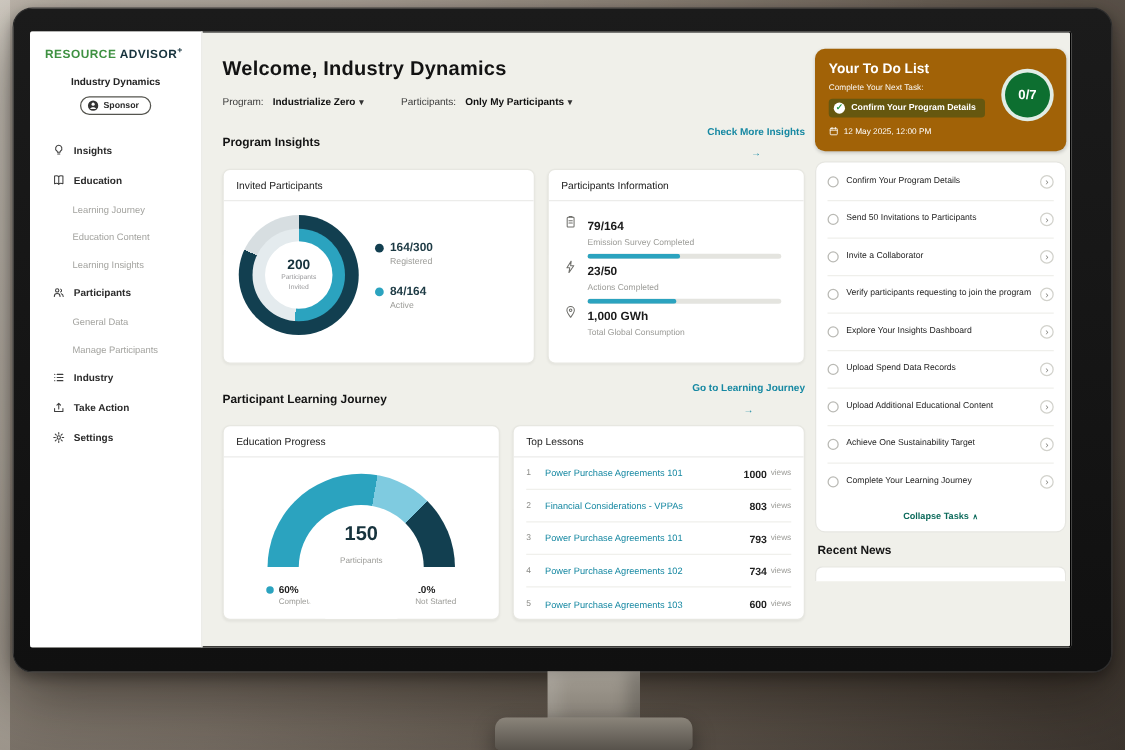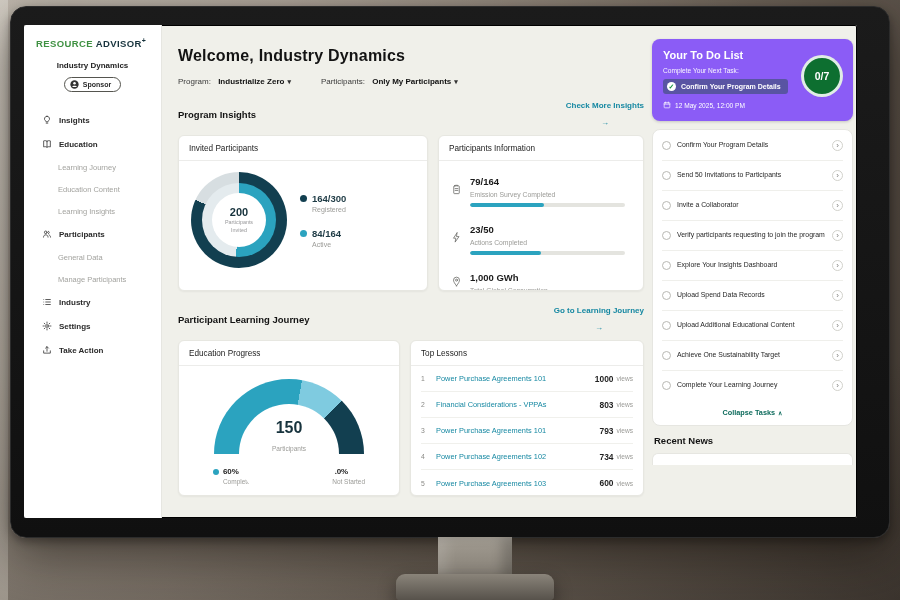--- a/index.html
+++ b/index.html
@@ -80,21 +80,21 @@
   .dc-v { font-size:11px; font-weight:bold; color:#16323c; }
   .dc-l { font-size:5.4px; color:#98989a; width:40px; line-height:1.35; margin-top:1px; }
   .legendA { display:flex; flex-direction:column; gap:15px; }
   .lgA-top { display:flex; align-items:center; gap:5px; }
   .dot { width:7px; height:7px; border-radius:50%; flex:none; }
   .lg-v { font-size:9.5px; font-weight:bold; color:#1d3a44; }
   .lg-l { font-size:7px; color:#9b9b97; margin:2px 0 0 12px; }
 
   
   .pinfo-body { padding:10px 12px 4px; }
-  .stat { display:flex; gap:8px; margin-bottom:12px;align-items:center; }
+  .stat { display:flex; gap:8px; margin-bottom:0; }
   .stat svg { width:11px; height:11px; stroke:#6f6f6b; fill:none; stroke-width:1.8;
     stroke-linecap:round; stroke-linejoin:round; flex:none; margin-top:1px; }
   .stat-main { flex:1; }
   .stat-v { font-size:9.5px; font-weight:bold; color:#1a1a1a; }
   .stat-l { font-size:6.8px; color:#9b9b97; margin-top:2px; }
   .bar { height:4px; background:#e4e4df; border-radius:2px; margin-top:5px; width:96%; position:relative; overflow:hidden; }
   .bar-fill { position:absolute; left:0; top:0; bottom:0; background:#2ba3bf; border-radius:2px; }
 
   
   .gauge-wrap { position:relative; width:150px; height:76px; margin:13px auto 0; }
@@ -115,21 +115,21 @@
   .lesson-list { padding:0 10px; }
   .lrow { display:flex; align-items:center; height:26px; border-bottom:1px solid #f0f0ec; }
   .lrow:last-child { border-bottom:none; }
   .l-rank { width:15px; font-size:6.8px; color:#8a8a86; }
   .l-title { flex:1; font-size:7.4px; color:#1688a2; cursor:pointer; }
   .l-views-v { font-size:8.4px; font-weight:bold; color:#1f1f1f; }
   .l-views-u { font-size:6.6px; color:#9b9b97; margin-left:3px; }
 
   
   .todo-panel { position:absolute; left:628px; top:0; width:201px; height:100%; }
-  .todo-green { margin-top:14px; position:relative; background:#8b5cf6; border-radius:8px;
+  .todo-green { margin-top:14px; position:relative; background:#a16207; border-radius:8px;
     padding:10px 11px 12px; color:#fff; box-shadow:0 1px 3px rgba(0,0,0,.18); }
   .tg-title { font-size:11px; font-weight:bold; }
   .tg-sub { font-size:6.6px; margin-top:6px; opacity:.95; }
   .next-task { margin-top:5px; display:inline-flex; align-items:center; gap:5px;
     background:rgba(8,70,30,.38); border-radius:3px; padding:3px 7px 3px 4px;
     font-size:7px; font-weight:bold; cursor:pointer; max-width:132px; }
   .ck { width:9px; height:9px; background:#fff; color:#15923e; border-radius:50%;
     font-size:7px; line-height:9px; text-align:center; flex:none; }
   .due { margin-top:7px; display:flex; align-items:center; gap:4px; font-size:6.6px; }
   .due svg { width:8px; height:8px; stroke:#fff; fill:none; stroke-width:2; stroke-linecap:round; }
@@ -213,31 +213,31 @@
           <svg viewBox="0 0 24 24">
               <path d="M9 6h11M9 12h11M9 18h11"></path>
               <circle cx="4.3" cy="6" r="1.1" fill="#3c3c3c" stroke="none"></circle>
               <circle cx="4.3" cy="12" r="1.1" fill="#3c3c3c" stroke="none"></circle>
               <circle cx="4.3" cy="18" r="1.1" fill="#3c3c3c" stroke="none"></circle>
             </svg>
           <span>Industry</span>
         </div>
         <div class="nav-item">
           <svg viewBox="0 0 24 24">
+              <path d="M12 15V4M8.5 7.5 12 4l3.5 3.5"></path>
+              <path d="M4 14v5.5h16V14"></path>
+            </svg>
+          <span>Take Action</span>
+        </div>
+        <div class="nav-item">
+          <svg viewBox="0 0 24 24">
               <circle cx="12" cy="12" r="3.2"></circle>
               <path d="M12 2.5v3M12 18.5v3M2.5 12h3M18.5 12h3M5.3 5.3l2.1 2.1M16.6 16.6l2.1 2.1M18.7 5.3l-2.1 2.1M7.4 16.6l-2.1 2.1"></path>
             </svg>
           <span>Settings</span>
-        </div>
-        <div class="nav-item">
-          <svg viewBox="0 0 24 24">
-              <path d="M12 15V4M8.5 7.5 12 4l3.5 3.5"></path>
-              <path d="M4 14v5.5h16V14"></path>
-            </svg>
-          <span>Take Action</span>
         </div>
       </nav>
     </aside>
 
     <main class="main">
       <h1 class="page-title">Welcome, Industry Dynamics</h1>
 
       <div class="filters">
         <div>
           <span>Program:</span>

